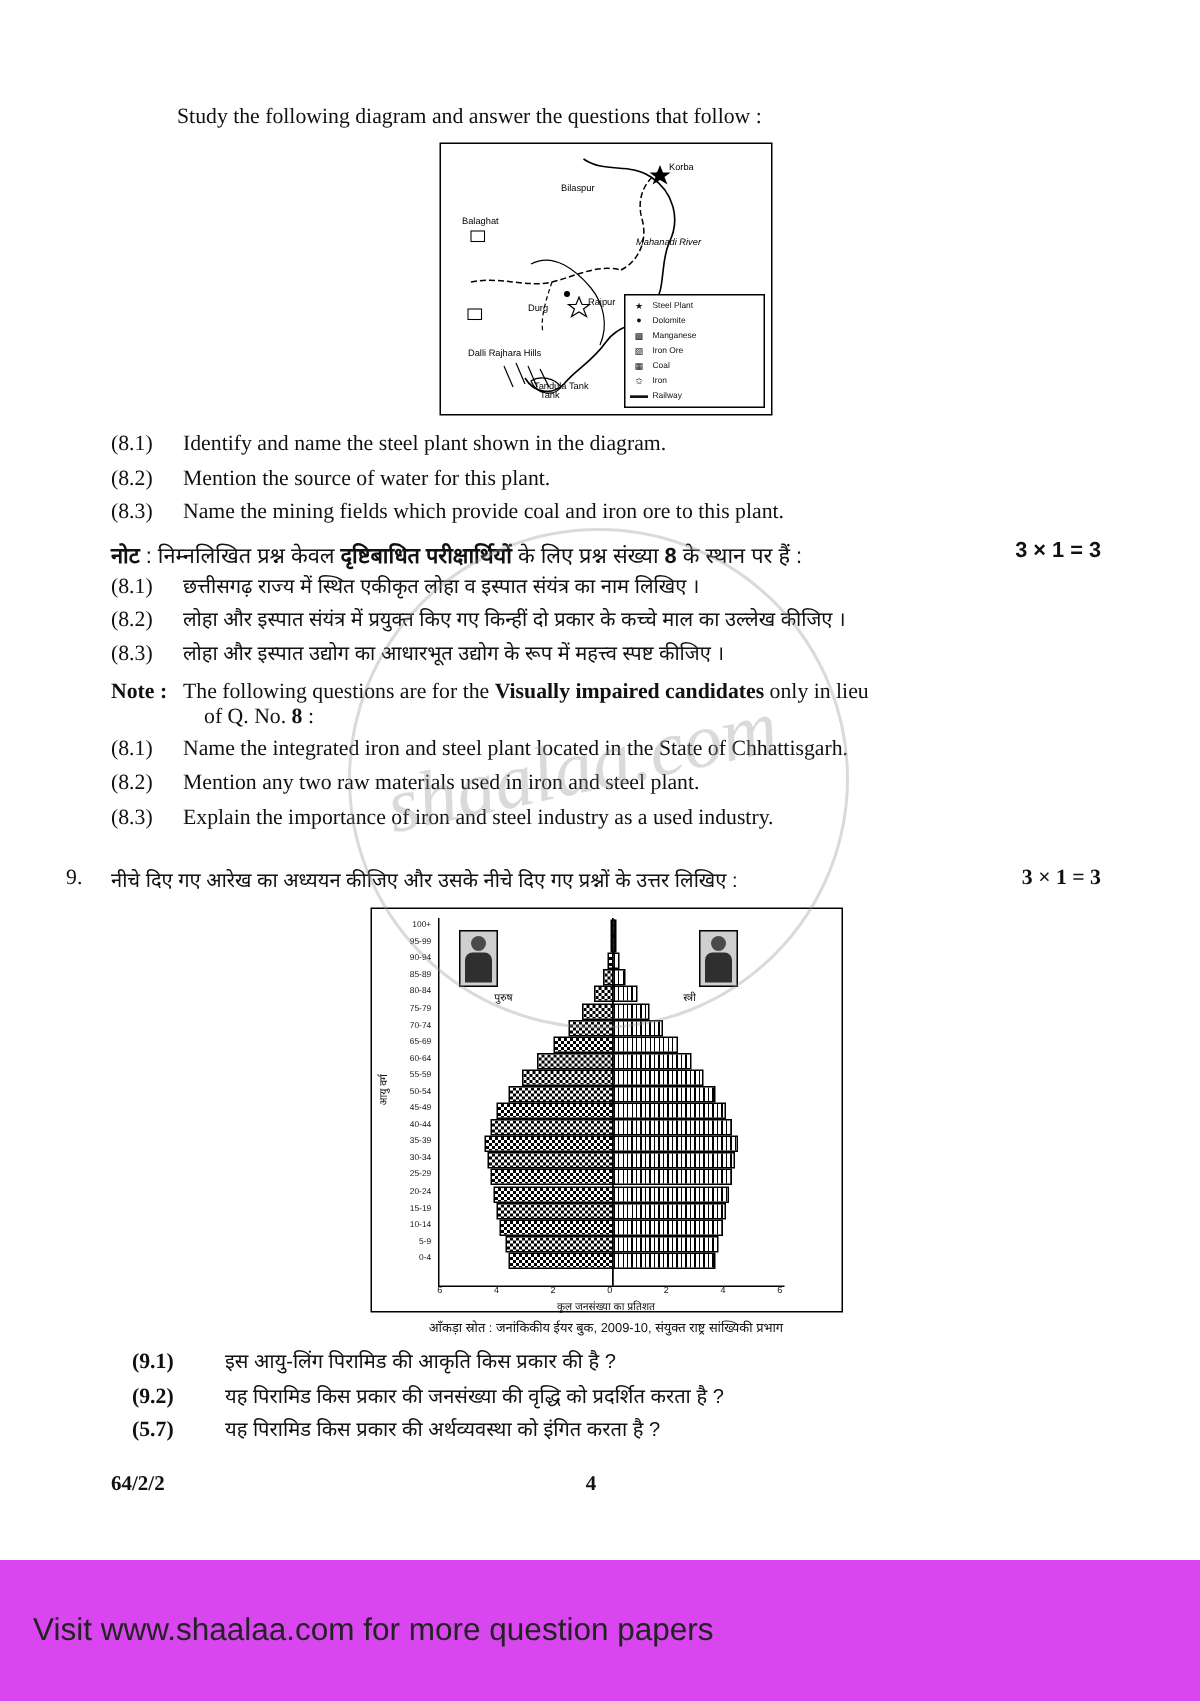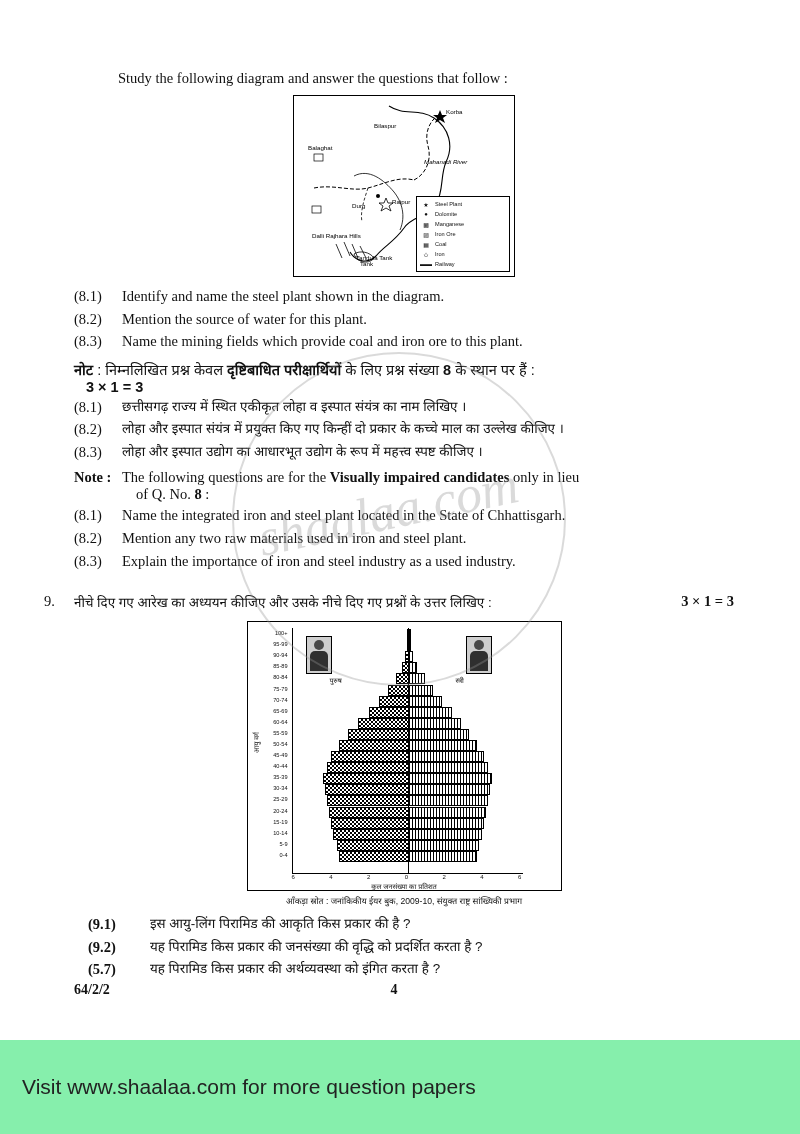--- a/index.html
+++ b/index.html
@@ -72,21 +72,20 @@
     font-size: 14.5px;
     margin: 3px 0;
     line-height: 1.35;
   }
   .q-num { width: 48px; flex: none; }
   .q-num.indent { width: 62px; padding-left: 14px; font-weight: bold; }
   .q-text { flex: 1; }
   .hindi {
     font-family: "Liberation Sans", sans-serif;
     font-size: 13.4px;
-    flex-direction: column;
   }
   .note-row {
     display: flex;
     font-size: 14.5px;
     margin-top: 7px;
     margin-bottom: 2px;
   }
   .marks {
     font-weight: bold;
     white-space: nowrap;
@@ -200,21 +199,21 @@
     display: flex;
     font-size: 14px;
     font-weight: bold;
   }
   .footer .code { width: 290px; }
   .footer .pageno { width: 60px; text-align: center; }
   .banner {
     position: absolute;
     left: 0; top: 1040px;
     width: 800px; height: 94px;
-    background: #86efac;
+    background: #d946ef;
     display: flex;
     align-items: center;
   }
   .banner span {
     font-family: "Liberation Sans", sans-serif;
     font-size: 21px;
     color: #222;
     padding-left: 22px;
   }
   

